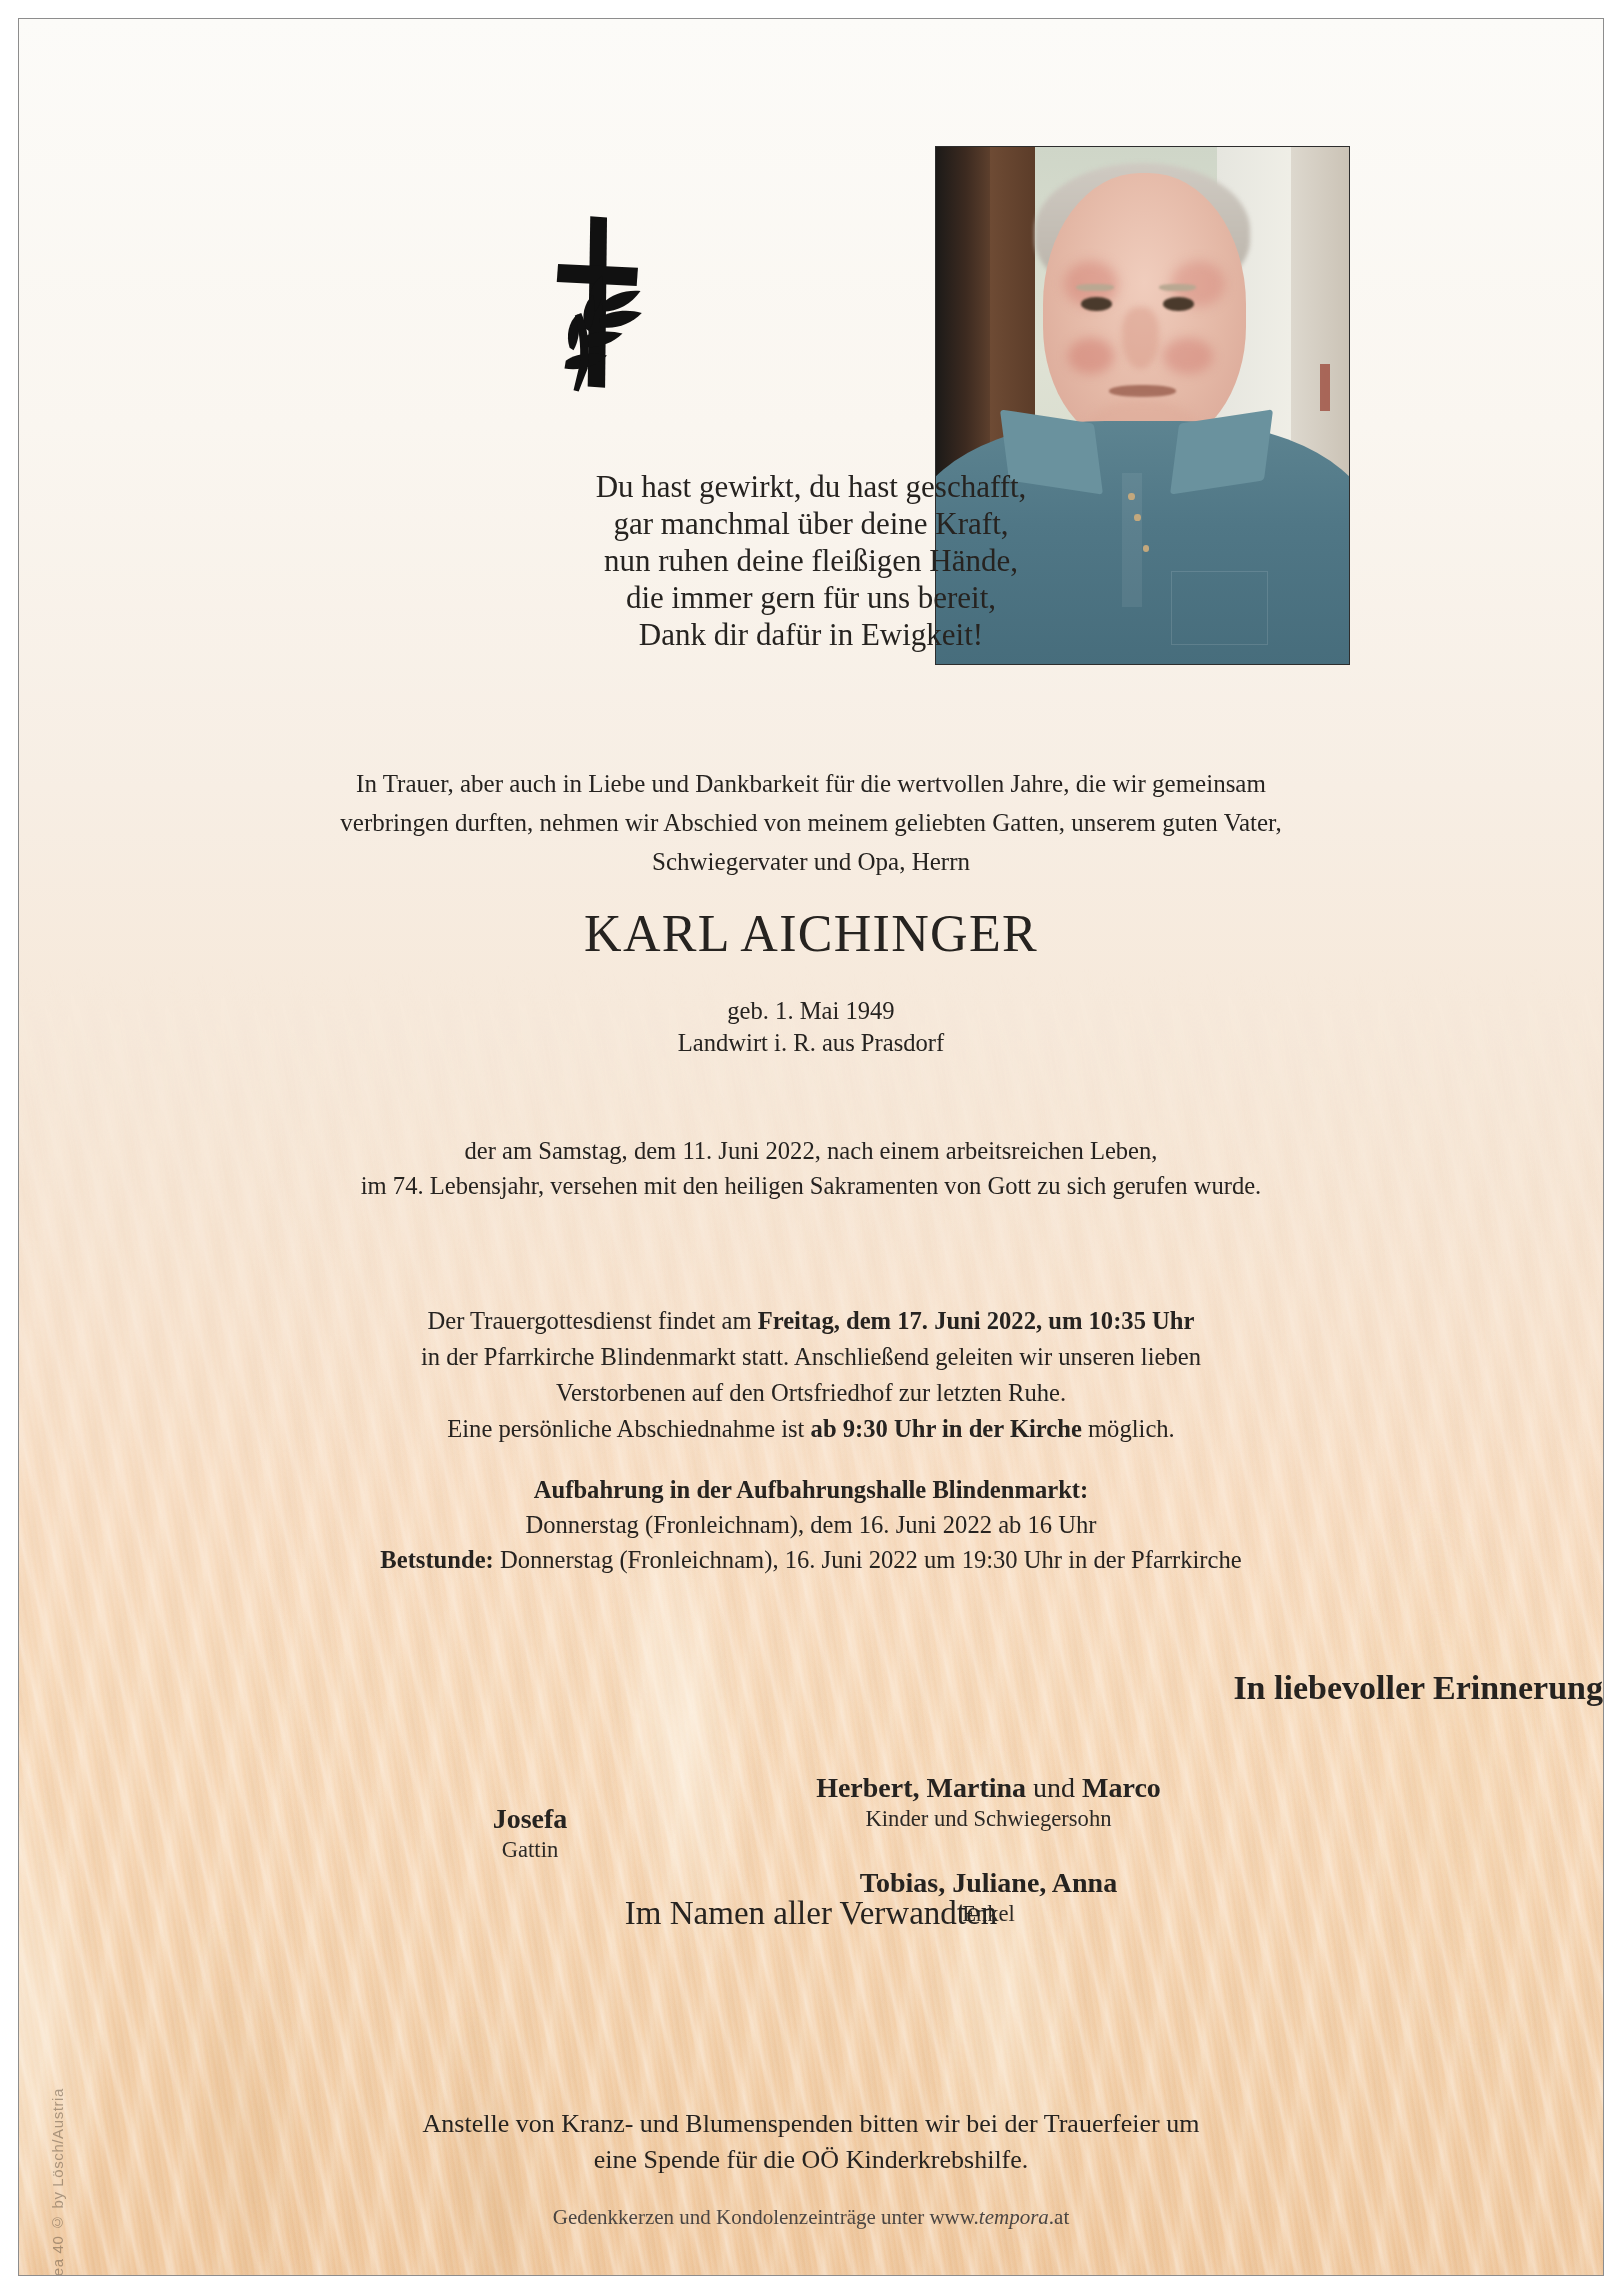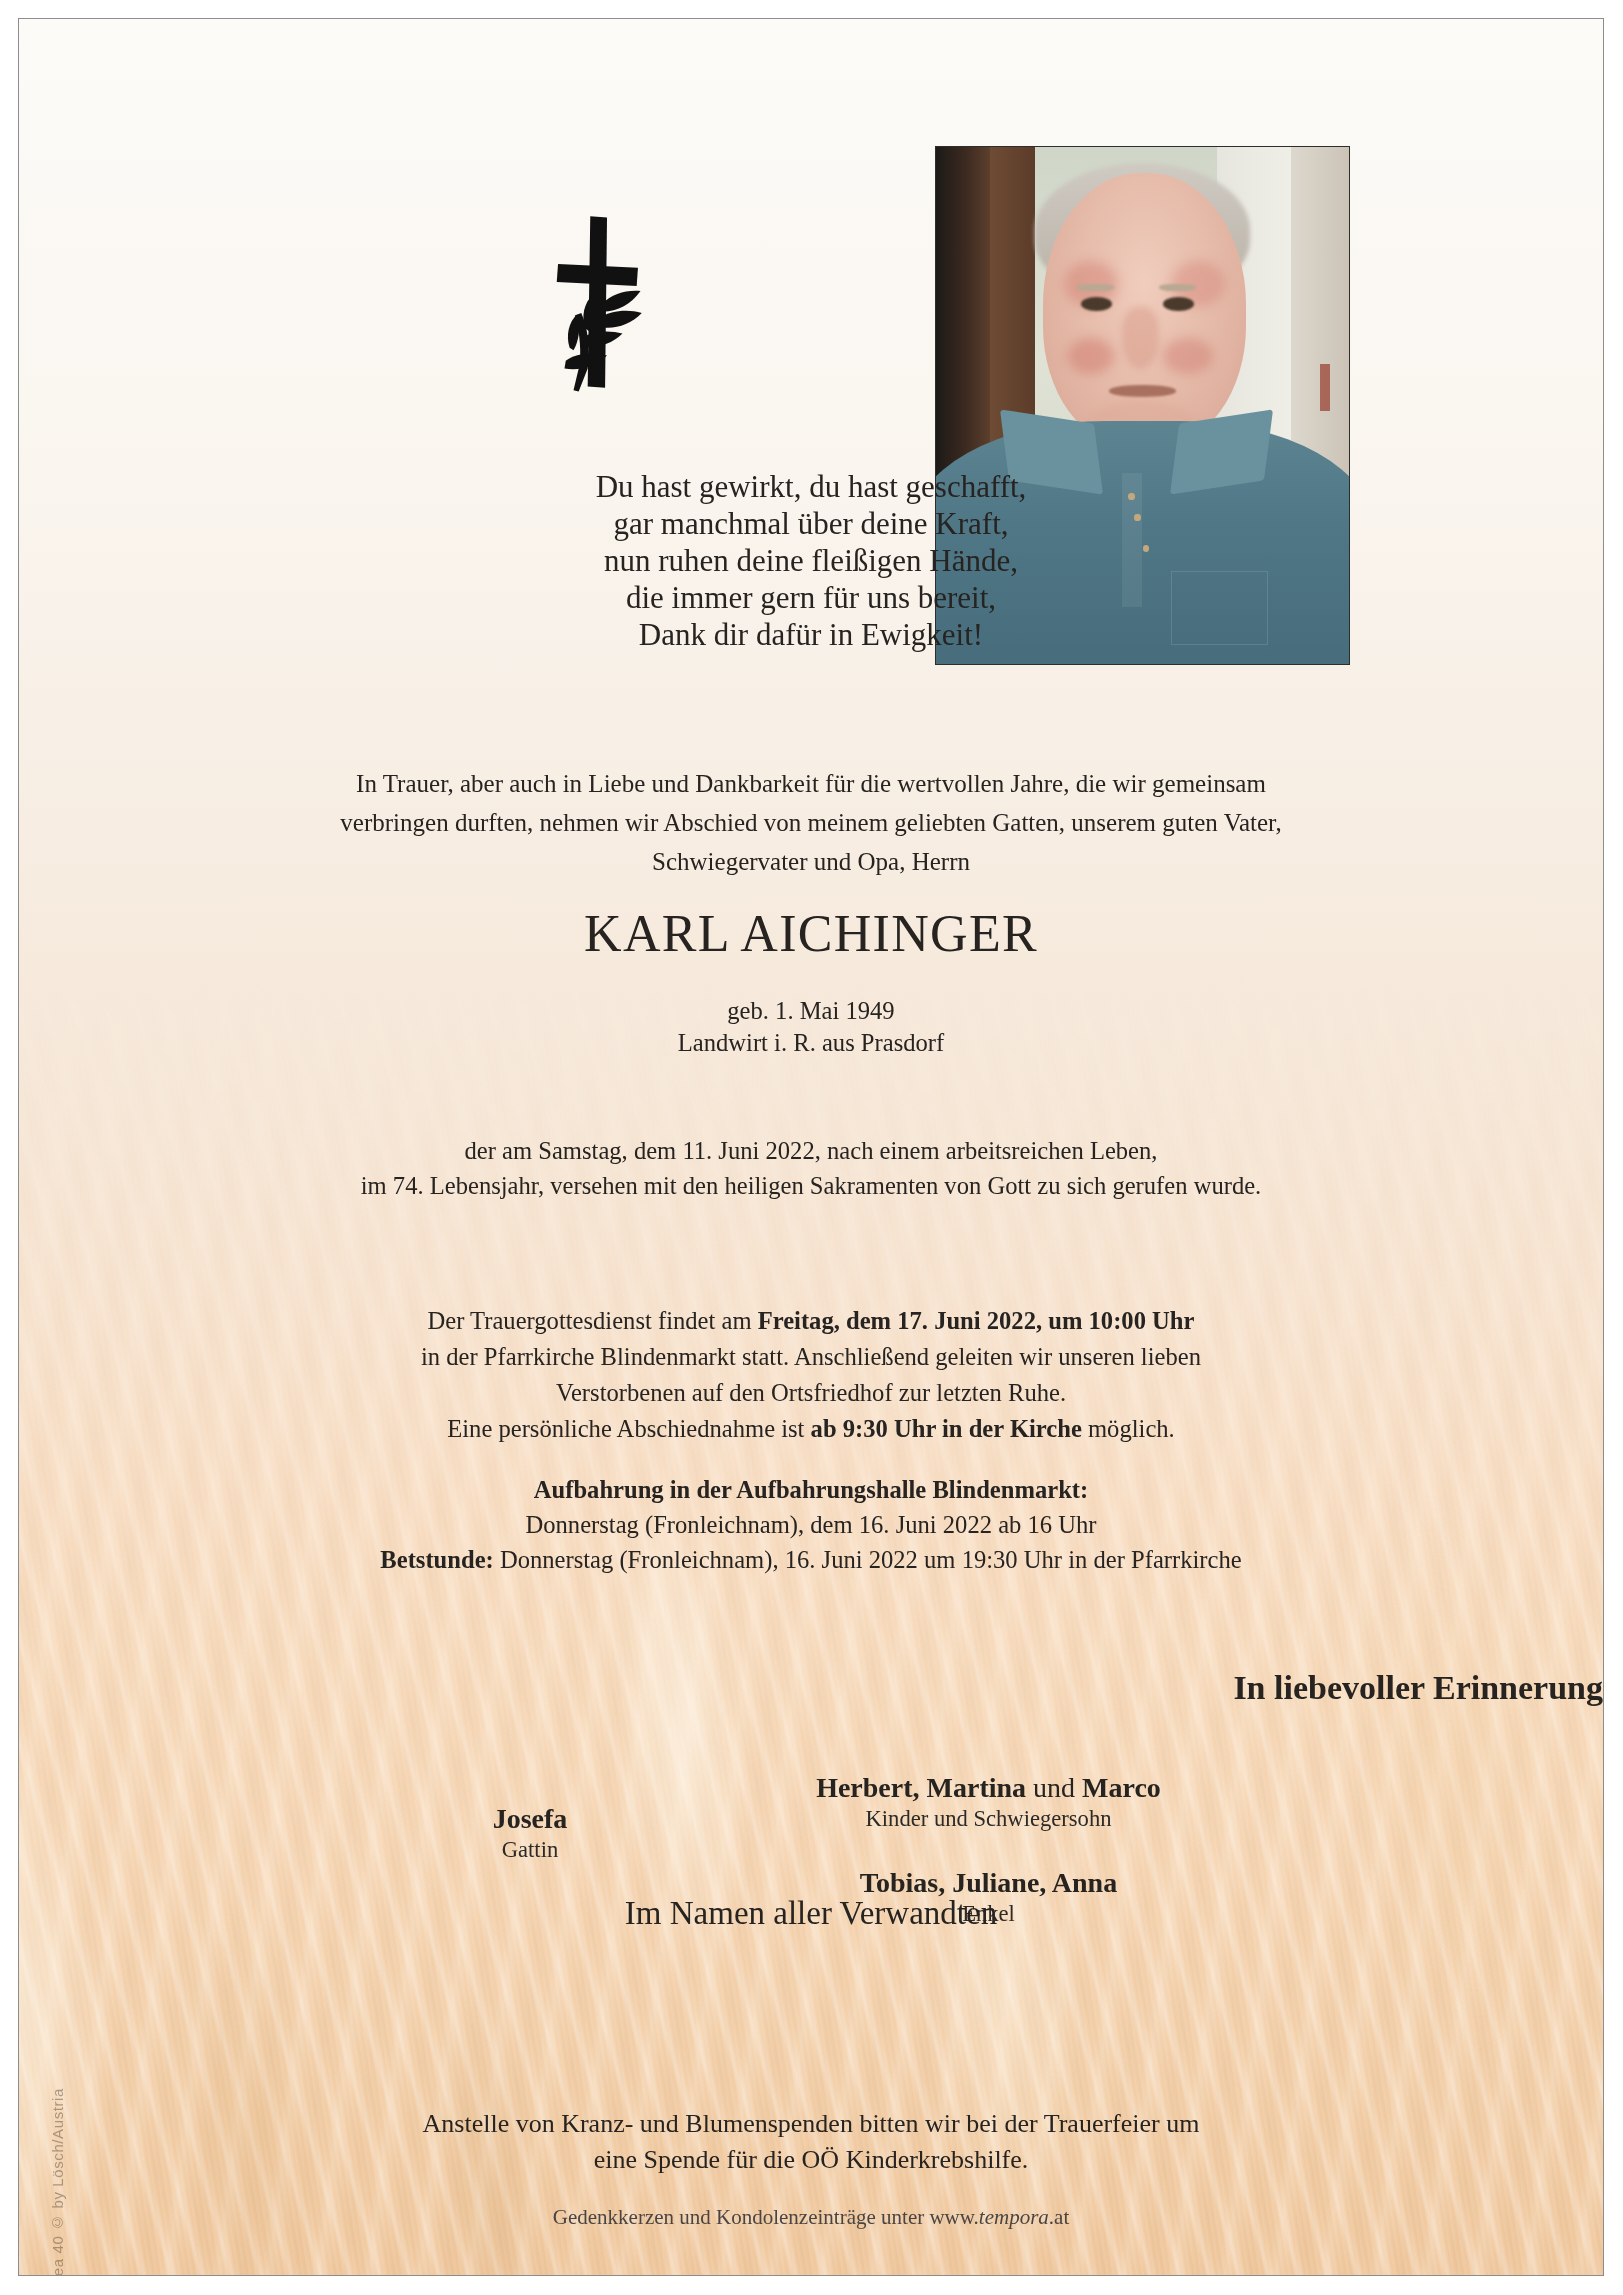--- a/index.html
+++ b/index.html
@@ -234,21 +234,21 @@
       <div>Landwirt i. R. aus Prasdorf</div>
     </div>
 
     <div class="tx died">
       <div>der am Samstag, dem 11. Juni 2022, nach einem arbeitsreichen Leben,</div>
       <div>im 74. Lebensjahr, versehen mit den heiligen Sakramenten von Gott zu sich gerufen wurde.</div>
     </div>
 
     <div class="tx service">
       <div>
-        <span>Der Trauergottesdienst findet am </span><b>Freitag, dem 17. Juni 2022, um 10:00 Uhr</b>
+        <span>Der Trauergottesdienst findet am </span><b>Freitag, dem 17. Juni 2022, um 10:35 Uhr</b>
       </div>
       <div>in der Pfarrkirche Blindenmarkt statt. Anschließend geleiten wir unseren lieben</div>
       <div>Verstorbenen auf den Ortsfriedhof zur letzten Ruhe.</div>
       <div>
         <span>Eine persönliche Abschiednahme ist </span><b>ab 9:30 Uhr in der Kirche</b><span> möglich.</span>
       </div>
     </div>
 
     <div class="tx lying">
       <div><b>Aufbahrung in der Aufbahrungshalle Blindenmarkt:</b></div>

